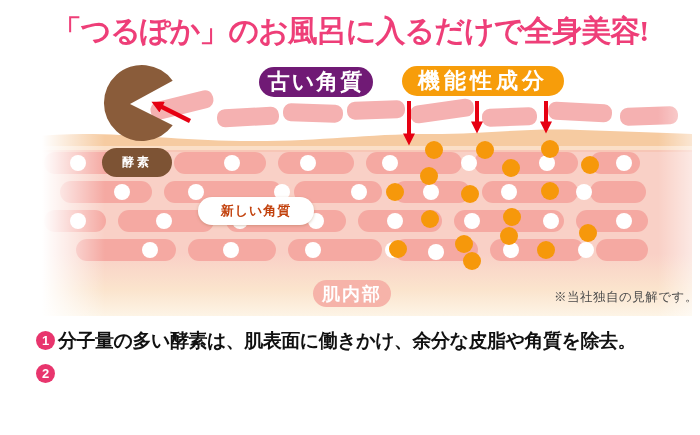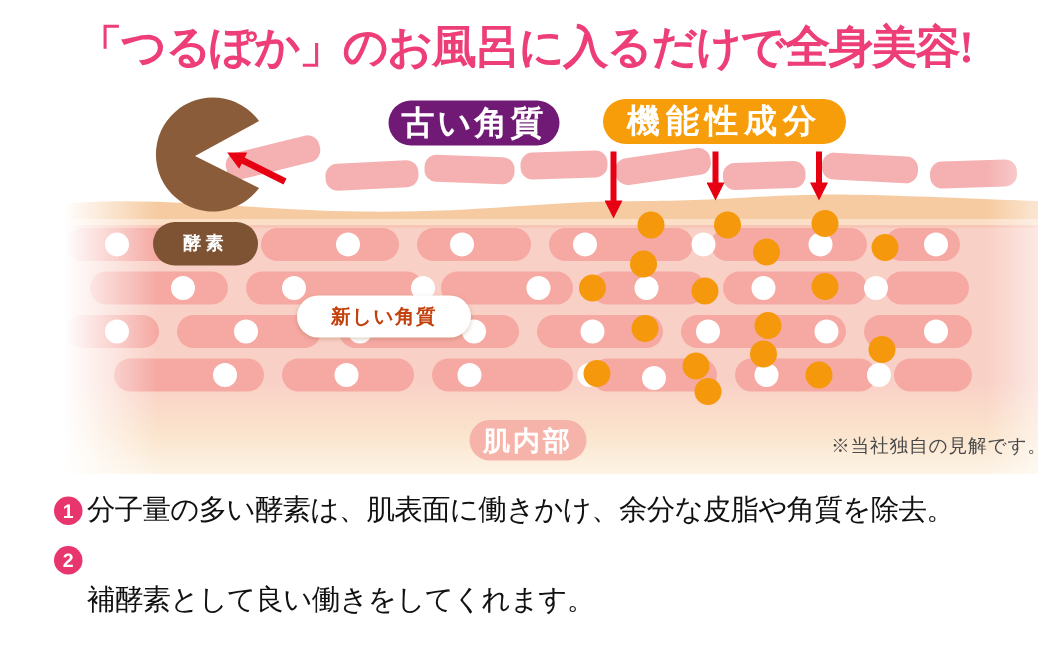--- a/index.html
+++ b/index.html
@@ -20,21 +20,21 @@
   .pill-new{left:198px;top:197px;width:116px;height:28px;background:#fff;color:#c2410c;
             font-size:13px;letter-spacing:1px;box-shadow:0 1px 3px rgba(150,100,60,.35);}
   .pill-inner{left:313px;top:280px;width:78px;height:27px;background:#f6b3a9;font-size:18px;letter-spacing:2px;}
   .disclaimer{position:absolute;left:510px;top:289px;z-index:3;font-size:12.5px;color:#4a4a4a;letter-spacing:.5px;margin-left:44px;}
   .notes{position:absolute;left:36px;top:327px;width:660px;z-index:3;
          font-family:"Liberation Serif",serif;font-size:19px;line-height:1.45;color:#111;}
   .note{display:flex;margin-bottom:5px;}
   .bullet{flex:0 0 auto;width:19px;height:19px;margin:4px 3px 0 0;border-radius:50%;
           background:#e8356d;color:#fff;font-family:"Liberation Sans",sans-serif;
           font-size:13px;font-weight:bold;line-height:19px;text-align:center;}
-  .note-text{font-weight:normal;letter-spacing:-0.5px;}
+  .note-text{font-weight:bold;letter-spacing:-0.5px;}
 </style>
 </head>
 <body>
 
 <div class="stage">
 
   <svg class="art" width="700" height="435" viewBox="0 0 700 435">
     <defs>
       <marker id="ah" viewBox="0 0 10 10" refX="2" refY="5" markerWidth="13" markerHeight="12" orient="auto" markerUnits="userSpaceOnUse">
         <path d="M0 0 L10 5 L0 10 Z" fill="#e60012"></path>
@@ -172,18 +172,17 @@
 
   <div class="notes">
     <div class="note">
       <span class="bullet">1</span>
       <span class="note-text">分子量の多い酵素は、肌表面に働きかけ、余分な皮脂や角質を除去。</span>
     </div>
     <div class="note">
       <span class="bullet">2</span>
       <span class="note-text">
         <br>
-        <span>補酵素として良い働きをしてくれます。</span>
       </span>
     </div>
   </div>
 
 </div>
 
 </body></html>

